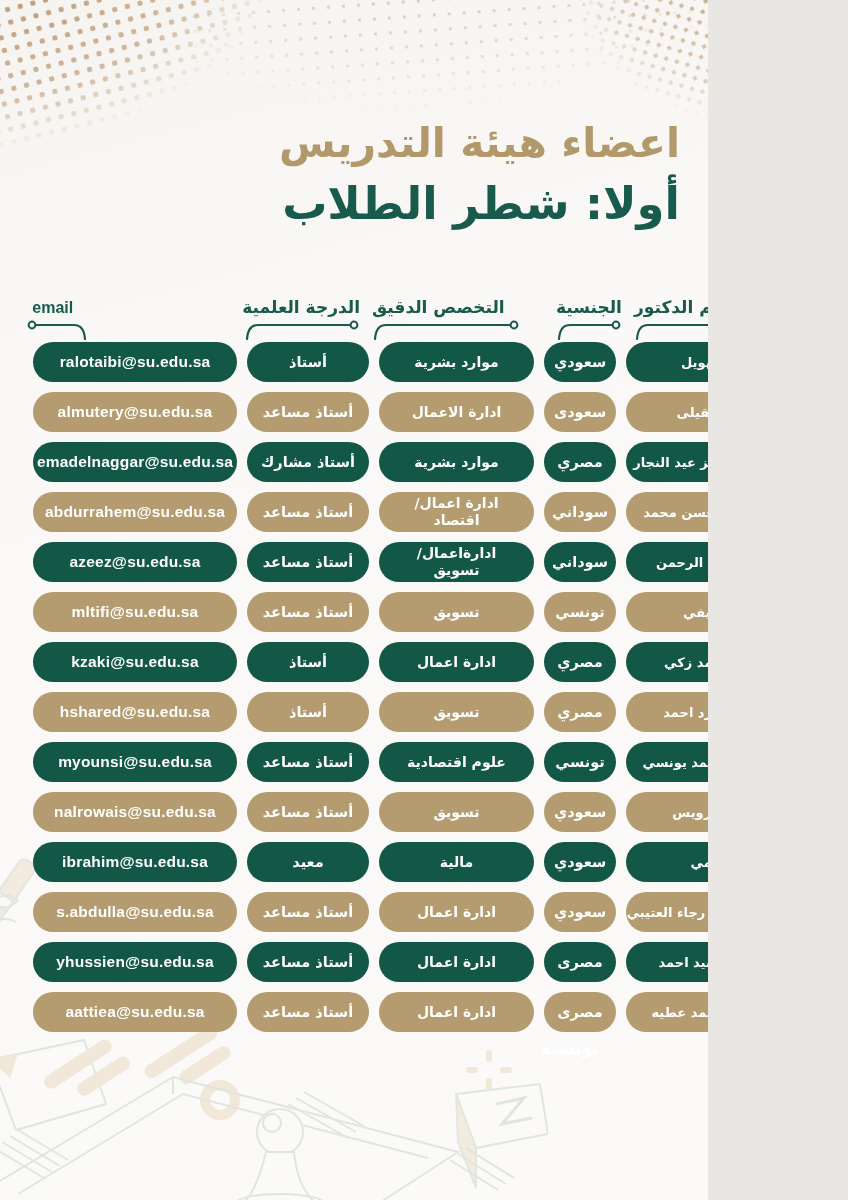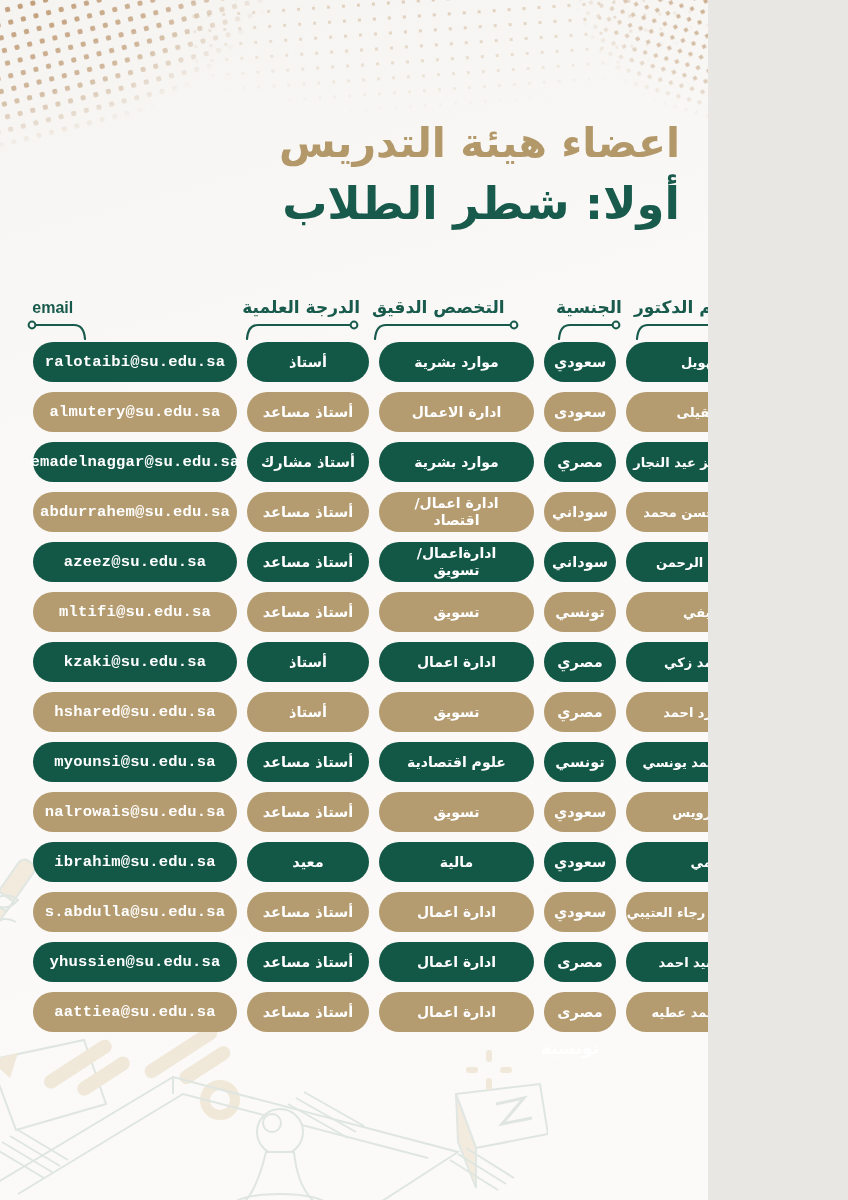--- a/index.html
+++ b/index.html
@@ -47,21 +47,21 @@
   .connector path{fill:none;stroke:#185a4c;stroke-width:2.2;stroke-linecap:round;}
   .rows{margin-top:2px;}
   .frow{display:flex;gap:10px;height:40px;margin-bottom:10px;}
   .pill{border-radius:21px;color:#fff;font-weight:700;display:flex;align-items:center;justify-content:center;box-sizing:border-box;}
   .frow.green .pill{background:#135847;}
   .frow.tan .pill{background:#b59c70;}
   .pill.c-name{width:188px;justify-content:flex-start;padding:0 16px 0 10px;font-size:13px;white-space:nowrap;}
   .pill.c-nat{width:72px;font-size:14.5px;}
   .pill.c-spec{width:155px;font-size:14px;white-space:pre-line;text-align:center;line-height:1.2;}
   .pill.c-deg{width:122px;font-size:14.5px;}
-  .pill.c-email{width:204px;direction:ltr;font-family:Liberation Mono, monospace;font-size:15.5px;letter-spacing:.2px;white-space:nowrap;}
+  .pill.c-email{width:204px;direction:ltr;font-family:Liberation Sans, sans-serif;font-size:15.5px;letter-spacing:.2px;white-space:nowrap;}
   
   .ghost{position:absolute;left:541px;top:1038px;z-index:1;color:#ffffff;font-weight:700;font-size:17px;direction:rtl;}
   
   .illus{position:absolute;left:-12px;top:842px;z-index:0;opacity:.55;}
   .illus .ln{fill:none;stroke:#c9d6cf;stroke-width:2;}
   .illus .lnb{fill:none;stroke:#c9d6cf;stroke-width:3;}
   .illus .tanfill{fill:#ecdfc9;stroke:#cdd8d1;stroke-width:2;}
   .illus .tanbar{fill:#e8dac1;stroke:none;}
   .illus .paper{fill:#fbfaf8;stroke:#c9d6cf;stroke-width:2;}
 </style>

